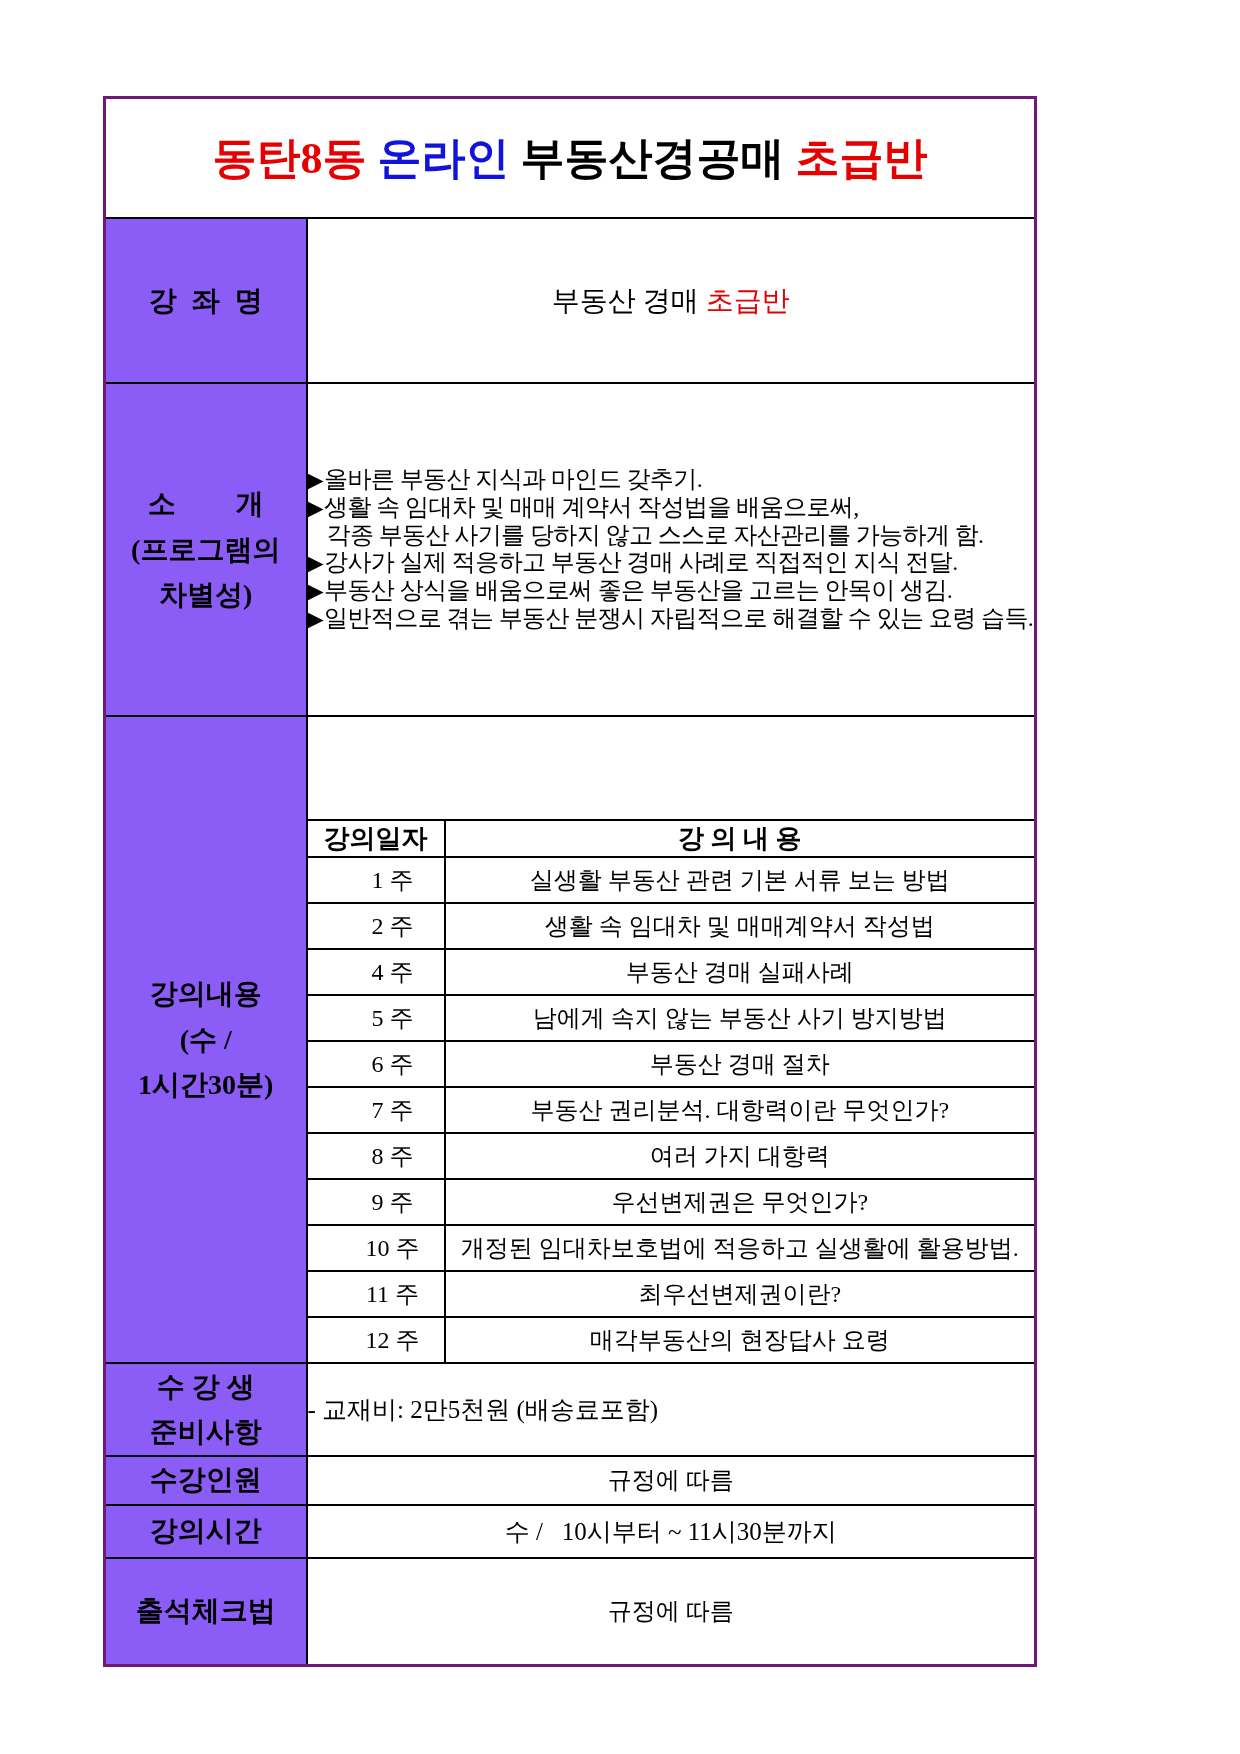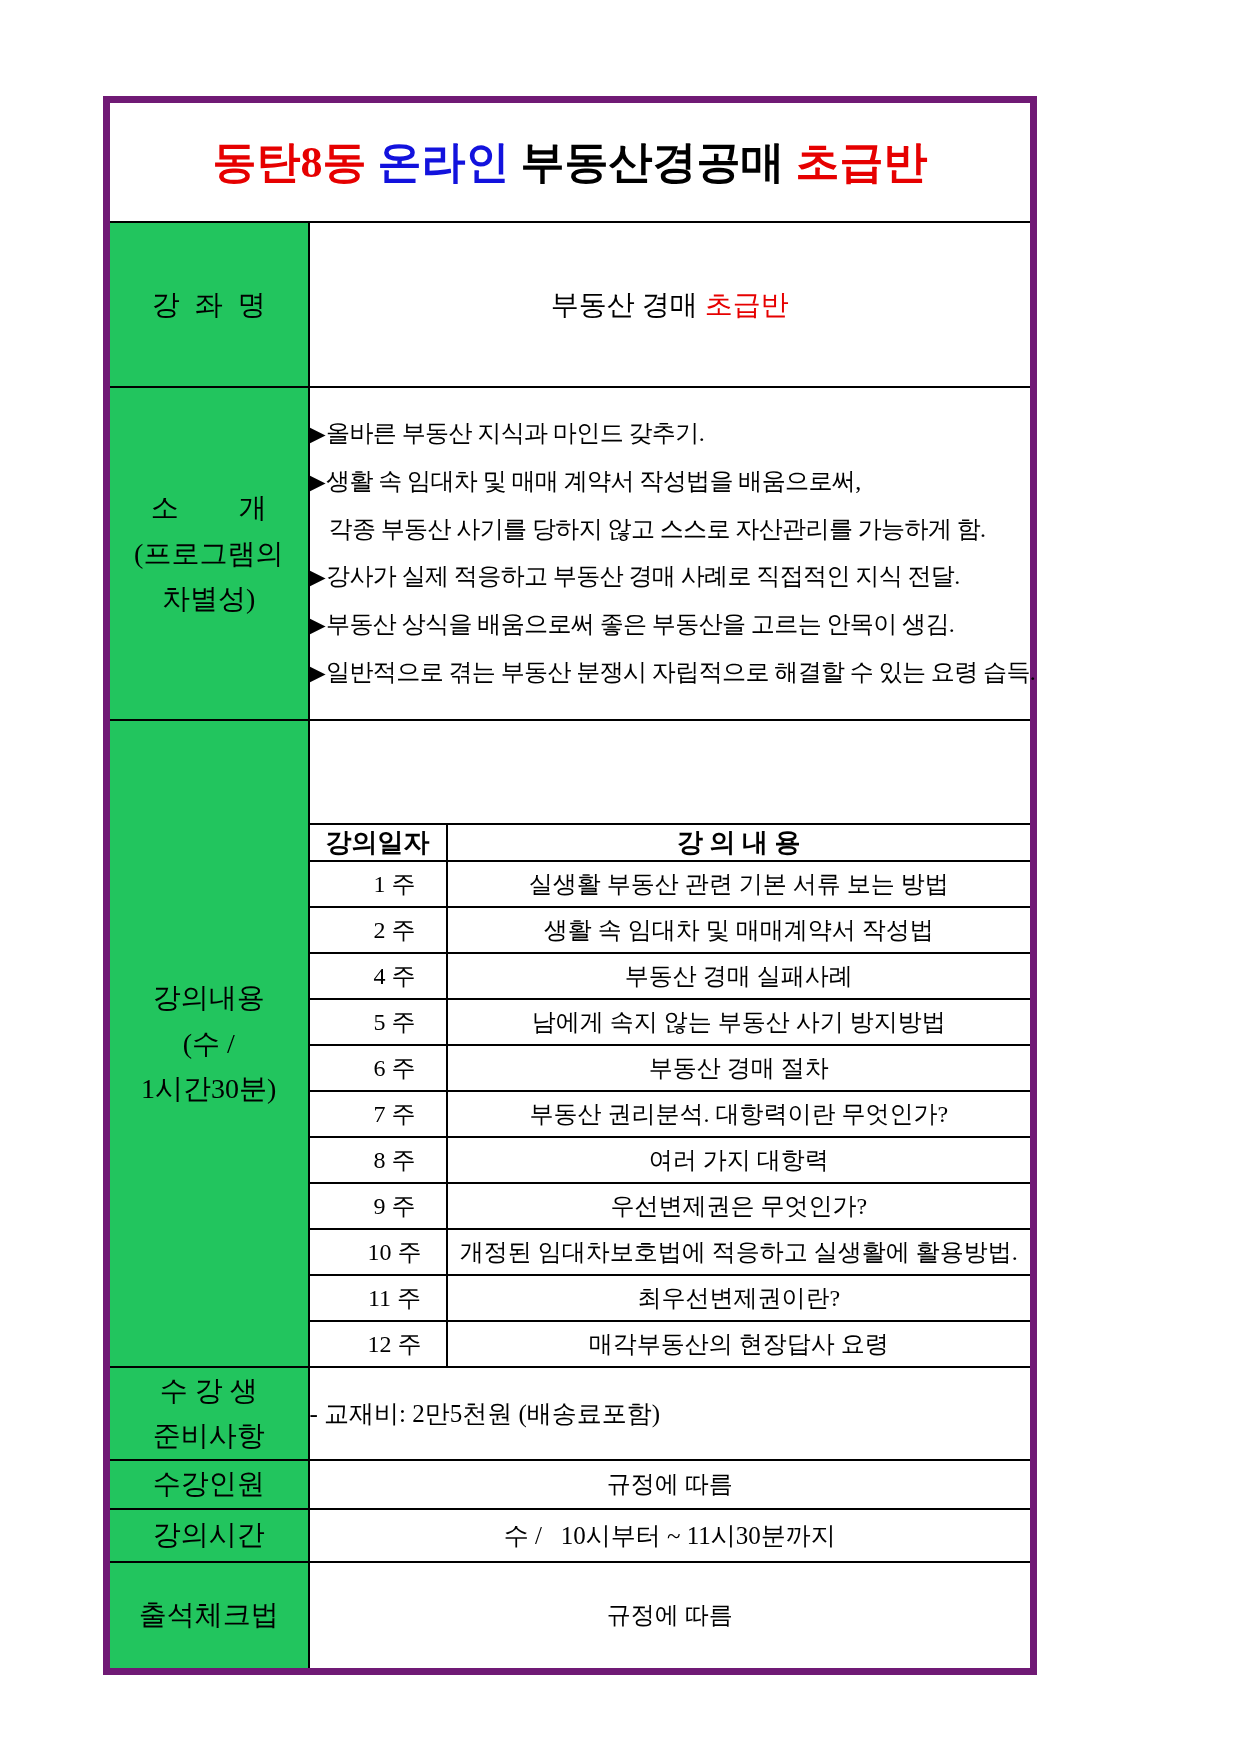--- a/index.html
+++ b/index.html
@@ -6,47 +6,47 @@
   body {
     width:1240px; height:1754px;
     font-family:"Liberation Serif","DejaVu Serif",serif;
     color:#000;
   }
   .page { position:relative; width:1240px; height:1754px; overflow:hidden; }
 
   table.outer {
     position:absolute; left:103px; top:96px;
     width:934px; border-collapse:collapse; table-layout:fixed;
-    border:7px solid #701a75;
+    border:3px solid #701a75;
   }
   table.outer > tbody > tr > th,
   table.outer > tbody > tr > td { border:2px solid #000; padding:0; }
 
   
   table.outer > tbody > tr > th {
-    background:#22c55e; font-weight:normal; font-size:28px;
+    background:#8b5cf6; font-weight:bold; font-size:28px;
     text-align:center; vertical-align:middle;
   }
   .label-line { white-space:pre; line-height:1.62; }
   .sp-wide { word-spacing:8px; }
 
   
   tr.row-title > td { height:118px; text-align:center; vertical-align:middle; }
   .page-title { font-size:44px; font-weight:bold; white-space:pre; }
   .c-red  { color:#e60000; }
   .c-blue { color:#1212dd; }
 
   
   tr.row-course > * { height:163px; }
   .course-value { text-align:center; vertical-align:middle; font-size:28px; }
 
   
   tr.row-intro > * { height:331px; }
   td.intro-cell { vertical-align:middle; padding:4px 2px 4px 8px; }
-  .intro-line { font-size:24px; line-height:47px; white-space:pre; letter-spacing:-0.6px; }
+  .intro-line { font-size:24px; line-height:27px; white-space:pre; letter-spacing:-0.6px; }
   .intro-line .bullet {
     font-family:"DejaVu Sans","Liberation Sans",sans-serif;
     font-size:21px; margin-right:1px;
   }
   .intro-line.cont { padding-left:19px; }
 
   
   tr.row-schedule > * { height:645px; }
   td.schedule-cell { vertical-align:bottom; padding:0; }
   table.inner { width:100%; border-collapse:collapse; table-layout:fixed; }

